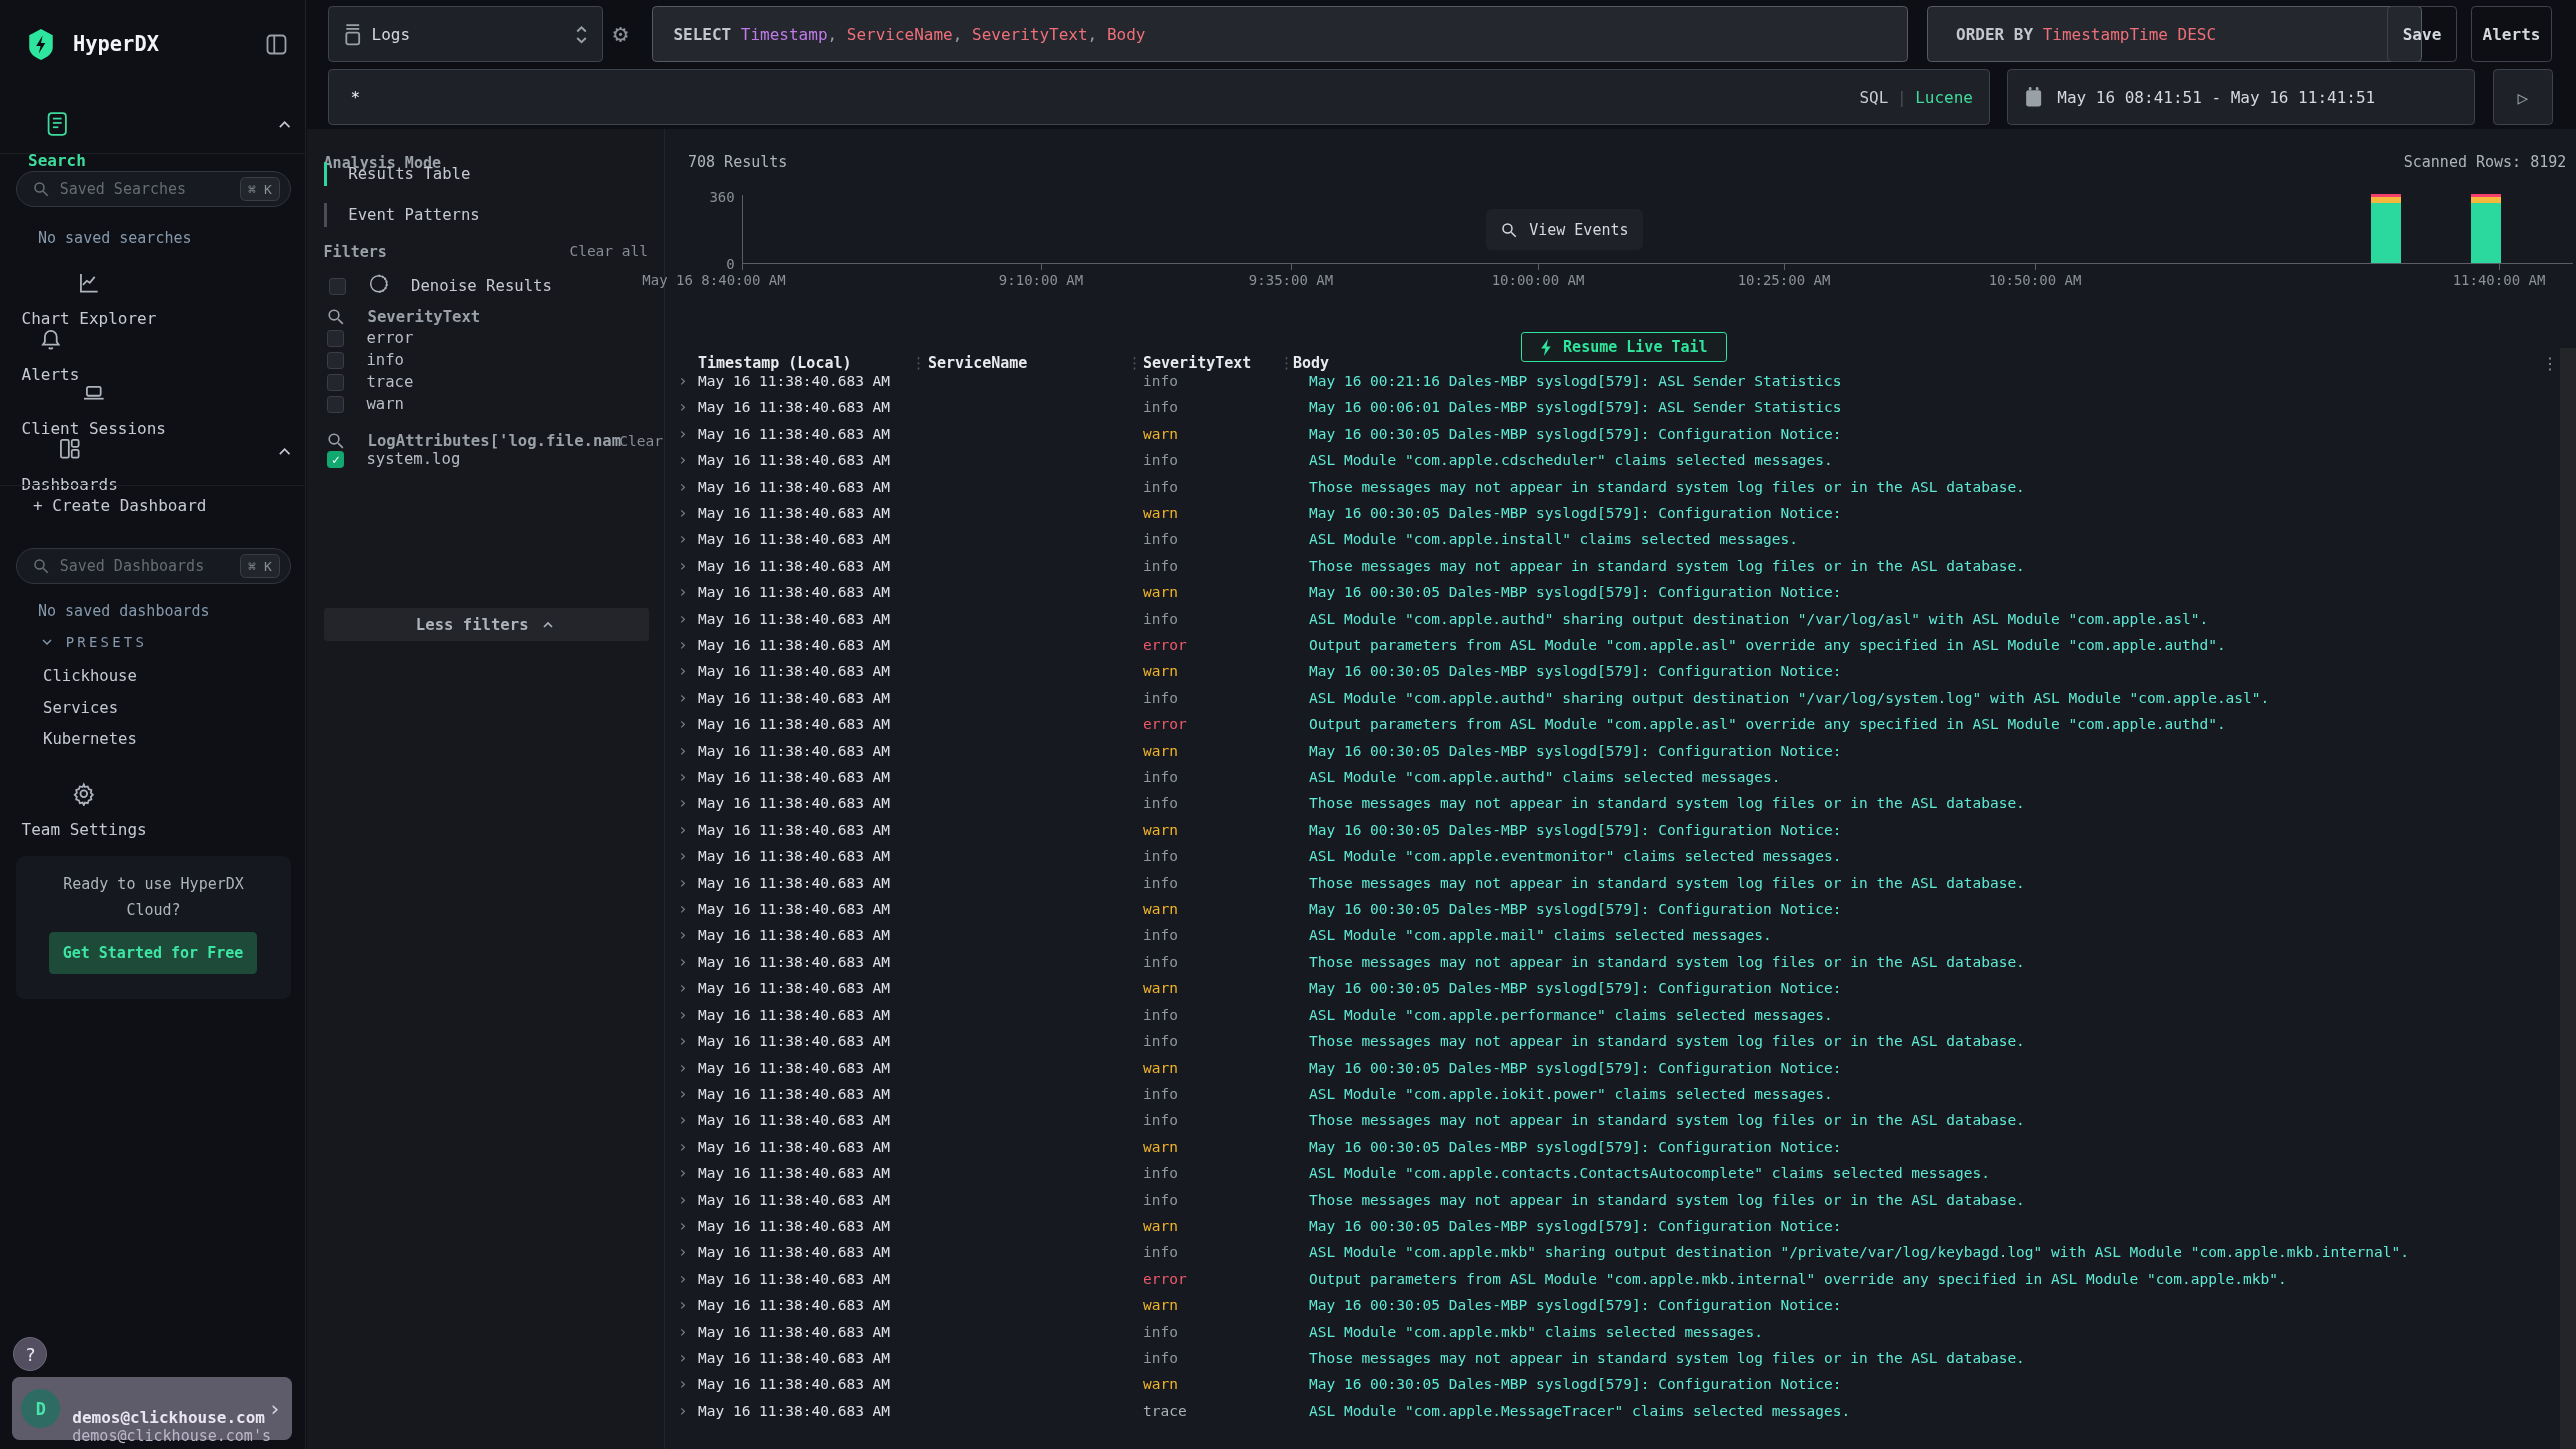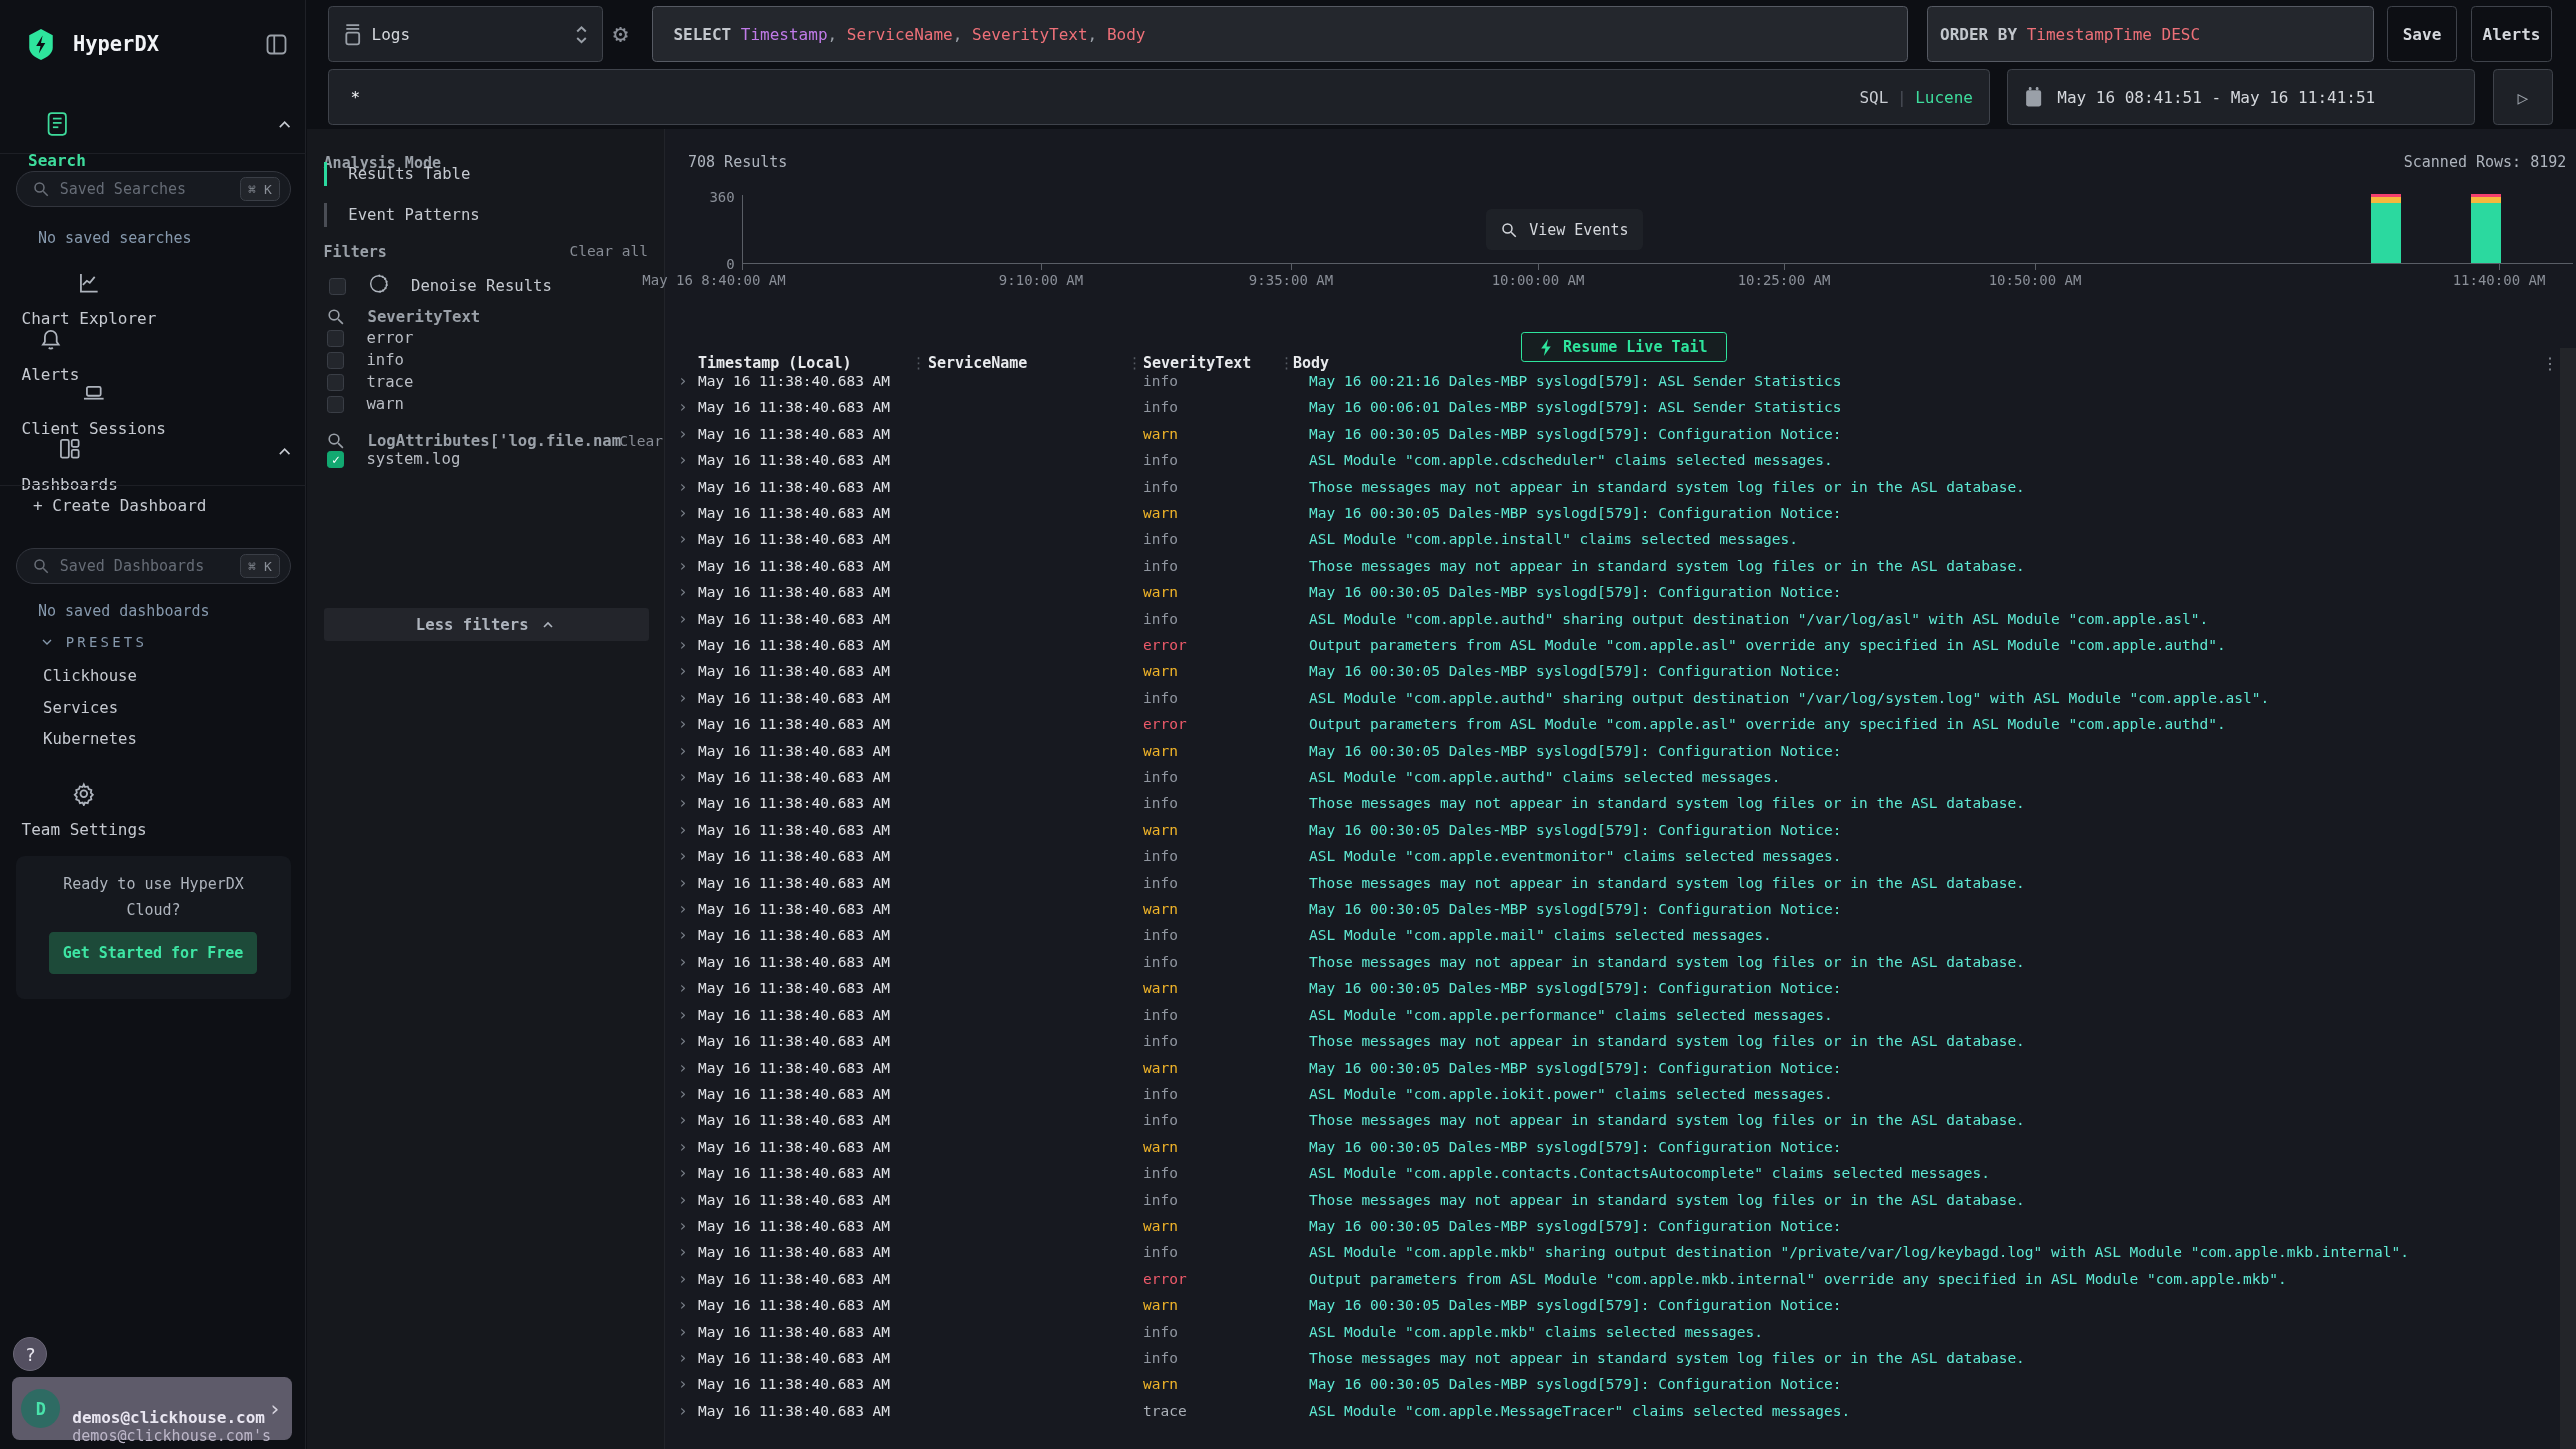--- a/index.html
+++ b/index.html
@@ -291,21 +291,21 @@
         </svg>
     </span>
   </div>
 
   <span class="abs" style="left:613px; top:19.3px; color:#8a8f98; font-size:25px; line-height:30px;">⚙</span>
 
   <div class="tb-box code-box" style="left:652px; width:1256px; padding:0 20.4px;">
       <span id="select-tokens"><span class="tok tok-kw">SELECT</span><span class="tok tok-purple"> Timestamp</span><span class="tok tok-punct">, </span><span class="tok tok-red">ServiceName</span><span class="tok tok-punct">, </span><span class="tok tok-red">SeverityText</span><span class="tok tok-punct">, </span><span class="tok tok-red">Body</span></span>
     </div>
 
-  <div class="tb-box code-box" style="left:1927px; width:447px; padding:0 12px;">
+  <div class="tb-box code-box" style="left:1927px; width:495px; padding:0 28px;">
       <span id="order-tokens"><span class="tok tok-kw">ORDER BY</span><span class="tok tok-red"> TimestampTime DESC</span></span>
     </div>
 
   <div class="tb-box btn-outline" style="left:2387px; width:70px;">Save</div>
   <div class="tb-box btn-outline" style="left:2471px; width:81px;">Alerts</div>
 
   <div class="tb-box row2" style="left:328px; width:1662px; padding:0 16px 0 21.5px; justify-content:space-between;">
     <span style="color:#f2f4f7;">*</span>
     <span>
       <span class="mode-sql">SQL</span><span class="mode-sep">|</span><span class="mode-lucene">Lucene</span>

